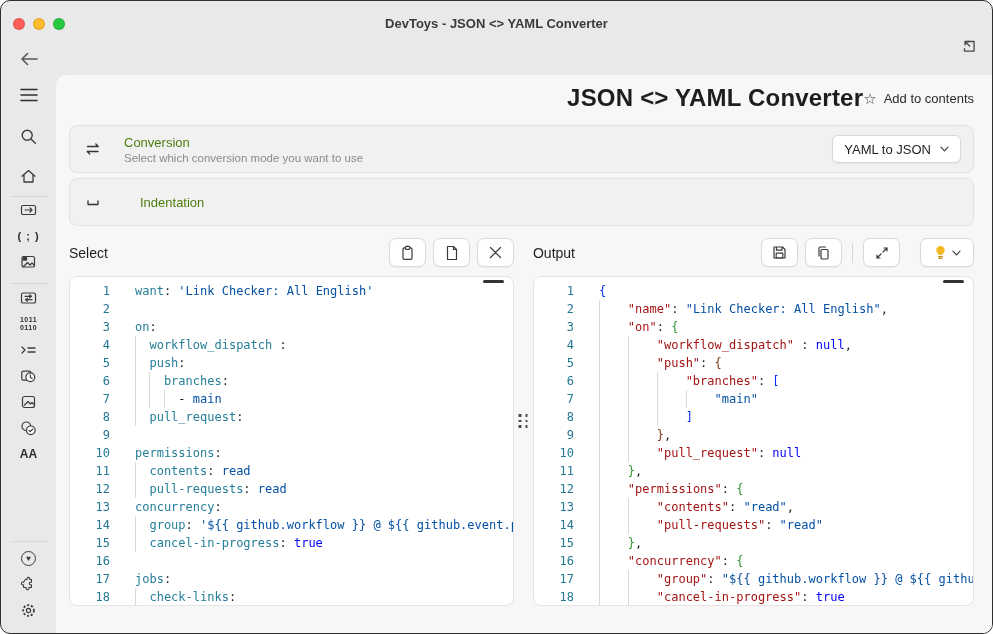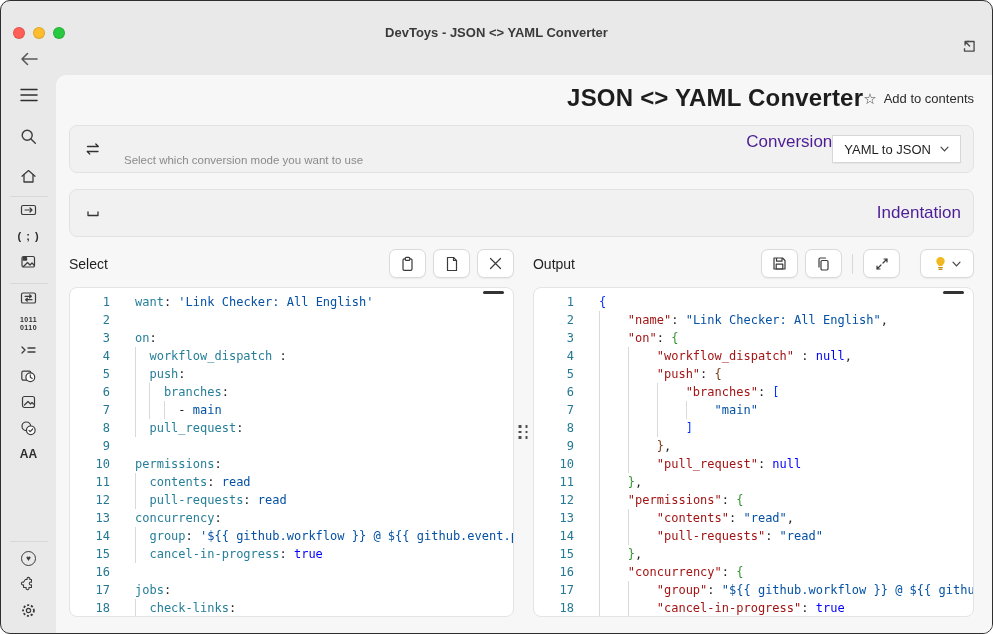--- a/index.html
+++ b/index.html
@@ -2,21 +2,21 @@
 <html><head>
 <meta charset="utf-8">
 <style>
   * { margin:0; padding:0; box-sizing:border-box; }
   html,body { background:#fff; font-family:"Liberation Sans", sans-serif; }
   .window {
     position:relative; width:993px; height:634px; background:#e9e9e9;
     border:1px solid #2f2f2f; border-radius:10px; overflow:hidden;
   }
   
-  .titlebar { position:absolute; top:17px; left:0; right:0; height:30px; }
+  .titlebar { position:absolute; top:8px; left:0; right:0; height:30px; }
   .lights { position:absolute; left:12px; top:9px; display:flex; gap:8px; }
   .light { width:12px; height:12px; border-radius:50%; border:1px solid rgba(0,0,0,.12); }
   .light.red { background:#ff5f57; } .light.yellow { background:#febc2e; } .light.green { background:#28c840; }
   .win-title { position:absolute; left:0; right:0; top:0; height:30px; line-height:30px;
     text-align:center; font-size:13px; font-weight:700; color:#3a3a3a; }
   .back-btn { position:absolute; left:17px; top:48px; width:22px; height:20px; cursor:pointer; }
   .detach-btn { position:absolute; right:12px; top:36px; width:20px; height:20px; cursor:pointer; }
   
   .sidebar { position:absolute; left:0; top:30px; bottom:0; width:55px;
     display:flex; flex-direction:column; align-items:center; }
@@ -32,27 +32,27 @@
   
   .content { position:absolute; left:55px; top:74px; right:0; bottom:0;
     background:#f7f7f7; border-top-left-radius:10px; padding:0 18px 0 13px; overflow:hidden; }
   .header-row { margin-top:4px; height:38px; display:flex; align-items:center; justify-content:flex-end; }
   .page-title { font-size:24px; font-weight:600; color:#1d1d1d; letter-spacing:.2px; }
   .fav-btn { display:flex; align-items:center; gap:7px; font-size:13px; color:#2b2b2b; cursor:pointer; }
   .fav-btn .star { font-size:15px; line-height:15px; color:#3c3c3c; }
   .section-label { margin-top:8px; font-size:13px; color:#3d3d3d; }
   .card { margin-top:8px; height:48px; background:#f1f1f1; border:1px solid #e2e2e2; border-radius:8px;
     display:flex; align-items:center; padding:0 12px 0 14px; }
-  .card + .card { margin-top:16px; }
+  .card + .card { margin-top:5px;gap:16px; }
   .card-icon { width:40px; color:#333; display:flex; align-items:center; }
   .card-texts { flex:1; min-width:0; }
-  .card-title { font-size:17px; color:#4c1d95;text-align:right; }
+  .card-title { font-size:13px; color:#4d7c0f; }
   .card-sub { font-size:11.5px; color:#8a8a8a; margin-top:2px; }
   .select-btn { display:flex; align-items:center; gap:9px; height:28px; padding:0 11px;
-    background:#fff; border:1px solid #d7d7d7; border-radius:0; font-size:13px; color:#1f1f1f;
+    background:#fff; border:1px solid #d7d7d7; border-radius:6px; font-size:13px; color:#1f1f1f;
     cursor:pointer; box-shadow:0 .5px 1px rgba(0,0,0,.05);justify-content:center; }
   
   .io-header { margin-top:12px; display:flex; }
   .io-head-left { width:446px; display:flex; align-items:center; justify-content:space-between; }
   .io-gutter-h { width:19px; }
   .io-head-right { width:442px; display:flex; align-items:center; justify-content:space-between; }
   .io-label { font-size:14px; color:#1f1f1f; }
   .btn-group { display:flex; align-items:center; gap:7px; }
   .tool-btn { width:37px; height:29px; background:#fff; border:1px solid #dadada; border-radius:7px;
     display:flex; align-items:center; justify-content:center; color:#3a3a3a; cursor:pointer;

